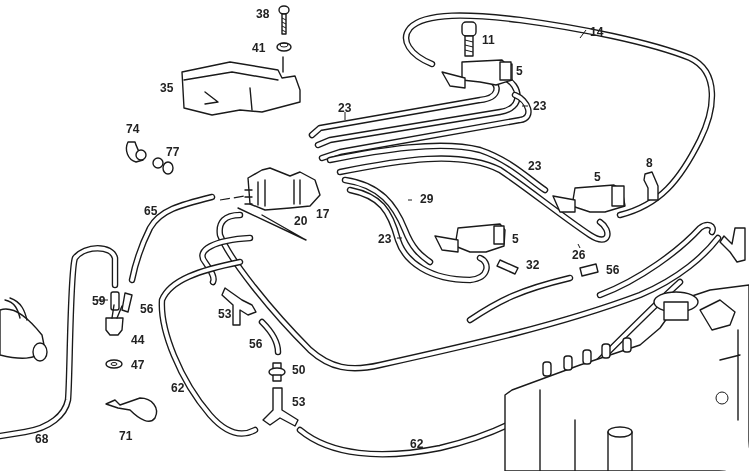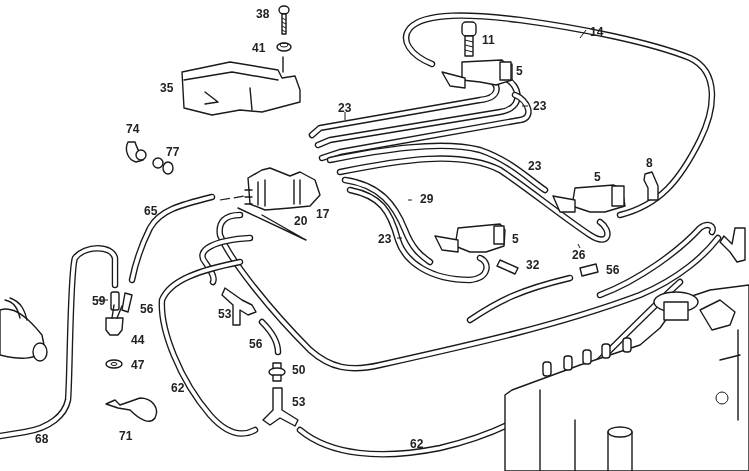--- a/index.html
+++ b/index.html
@@ -1,16 +1,16 @@
 <!DOCTYPE html>
 <html><head>
 <meta charset="utf-8">
 <style>
   html, body { margin: 0; padding: 0; background: #ffffff; }
-  #stage { position: relative; width: 749px; height: 471px; overflow: hidden; background: #ffffff; }
+  #stage { position: relative; width: 749px; height: 471px; overflow: hidden; background: #ffffff; border-radius: 30px; }
   svg { position: absolute; left: 0; top: 0; }
   .hose { fill: none; stroke: #1a1a1a; stroke-width: 6.5; stroke-linecap: round; stroke-linejoin: round; }
   .hose-in { fill: none; stroke: #ffffff; stroke-width: 3.8; stroke-linecap: round; stroke-linejoin: round; }
   .line { fill: none; stroke: #1a1a1a; stroke-width: 1.4; stroke-linecap: round; stroke-linejoin: round; }
   .thin { fill: none; stroke: #1a1a1a; stroke-width: 1; }
   .part { fill: #ffffff; stroke: #1a1a1a; stroke-width: 1.4; stroke-linejoin: round; }
   .dash { fill: none; stroke: #1a1a1a; stroke-width: 1.2; stroke-dasharray: 10 4; }
   .callout { font-family: "Liberation Sans", sans-serif; font-weight: bold; font-size: 12px; fill: #222222; }
 </style>
 </head>

